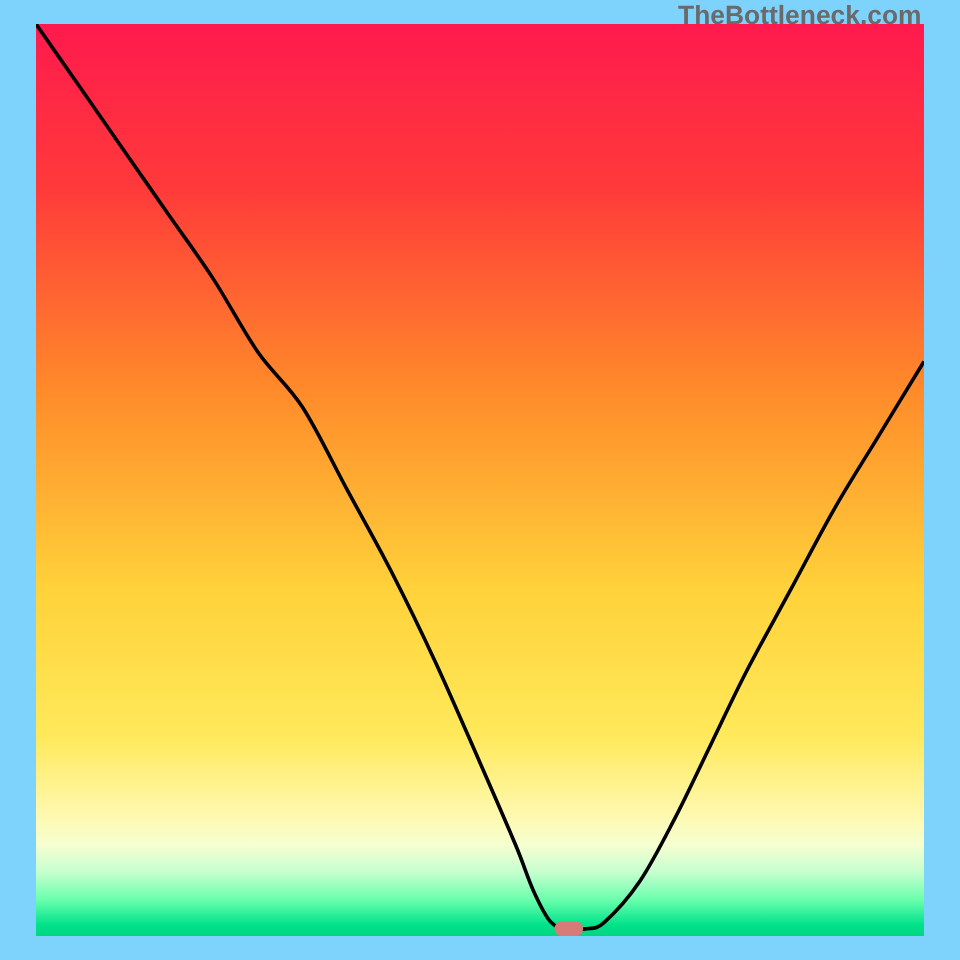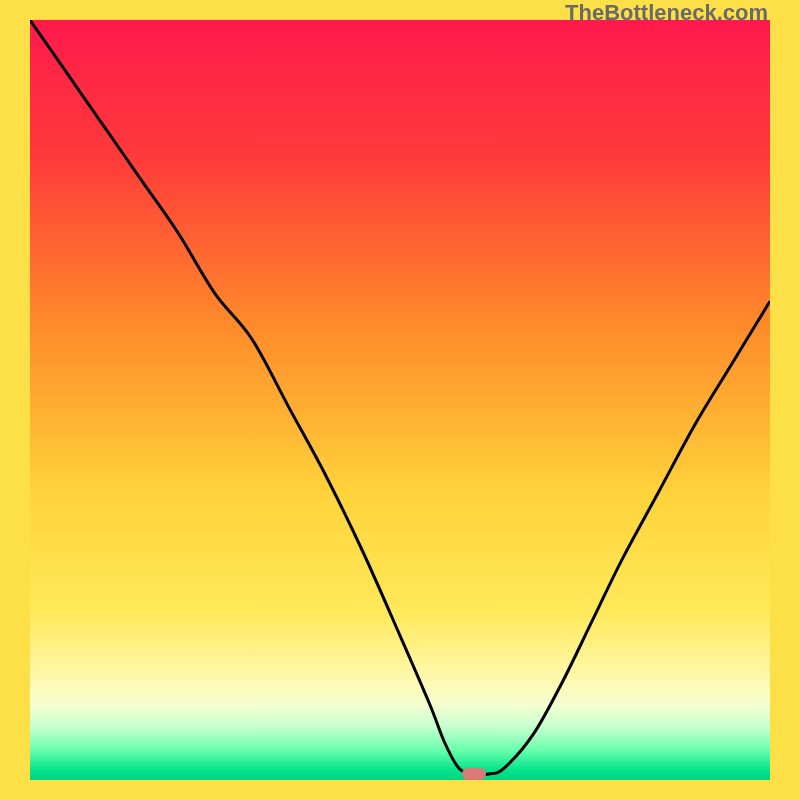--- a/index.html
+++ b/index.html
@@ -9,21 +9,21 @@
     height: 800px;
     background: #000;
     overflow: hidden;
   }
   .frame {
     position: absolute;
     left: 0;
     top: 0;
     width: 800px;
     height: 800px;
-    background: #fde047;
+    background: #7dd3fc;
   }
   .plot {
     position: absolute;
     left: 30px;
     top: 20px;
     width: 740px;
     height: 760px;
     overflow: hidden;
   }
   .gradient {

